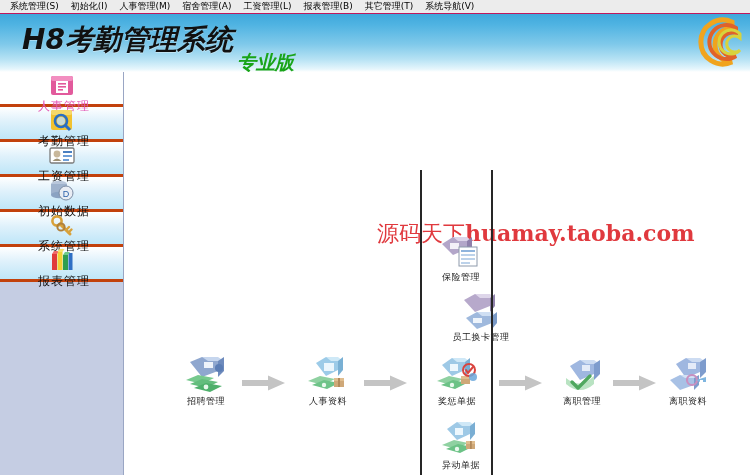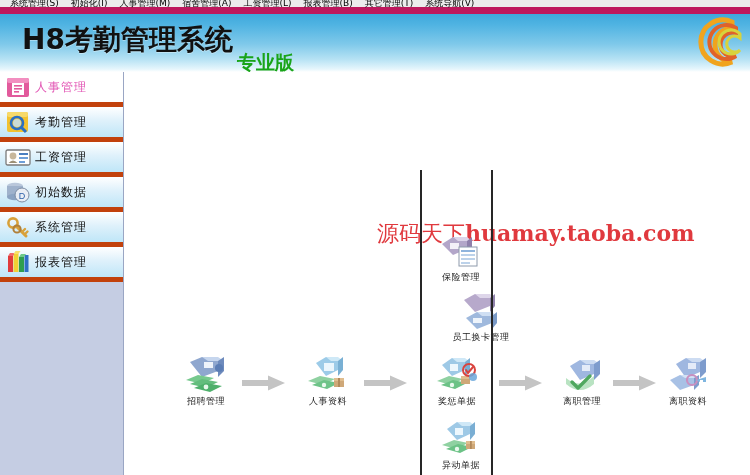--- a/index.html
+++ b/index.html
@@ -7,41 +7,42 @@
     width: 750px; height: 475px;
     font-family: "DejaVu Sans", "Liberation Sans", sans-serif;
     overflow: hidden;
     background: #ffffff;
   }
 
   
   #menubar {
     height: 14px;
     background: #ececec;
-    border-bottom: 7px solid #be185d;
+    border-bottom: 1px solid #be185d;
     display: flex;
     align-items: center;
     padding-left: 4px;
     font-size: 9px;
     color: #000;
     white-space: nowrap;
   }
   .menu-item {
     padding: 0 6px;
     line-height: 13px;
     cursor: default;
   }
 
   
   #header {
     position: relative;
     height: 58px;
     background: linear-gradient(to bottom,
         #3fa8dc 0%, #4fb3e2 18%, #7fc9ea 52%, #b6e2f4 78%, #e6f6fc 95%, #ffffff 100%);
     overflow: hidden;
+    font-style: italic;
   }
   #title-wrap {
     position: absolute;
     left: 22px;
     top: 7px;
     display: flex;
     align-items: baseline;
   }
   #app-title {
     font-size: 28px;
@@ -79,23 +80,24 @@
     background: #c5cde3;
     border-right: 1px solid #9aa6c4;
     flex: 0 0 124px;
     padding-top: 0px;
   }
   .side-item {
     height: 35px;
     display: flex;
     align-items: center;
     padding-left: 5px;
-    border-bottom: 5px solid #c2410c;
+    border-bottom: 3px solid #c2410c;
     cursor: pointer;
     background: linear-gradient(to bottom, #ffffff 0%, #dff1fb 45%, #bfe6f8 100%);
+    flex-direction: column;
   }
   .side-item.active {
     background: #ffffff;
   }
   .side-icon {
     width: 26px; height: 26px;
     flex: 0 0 26px;
     margin-right: 4px;
     position: relative;
   }

